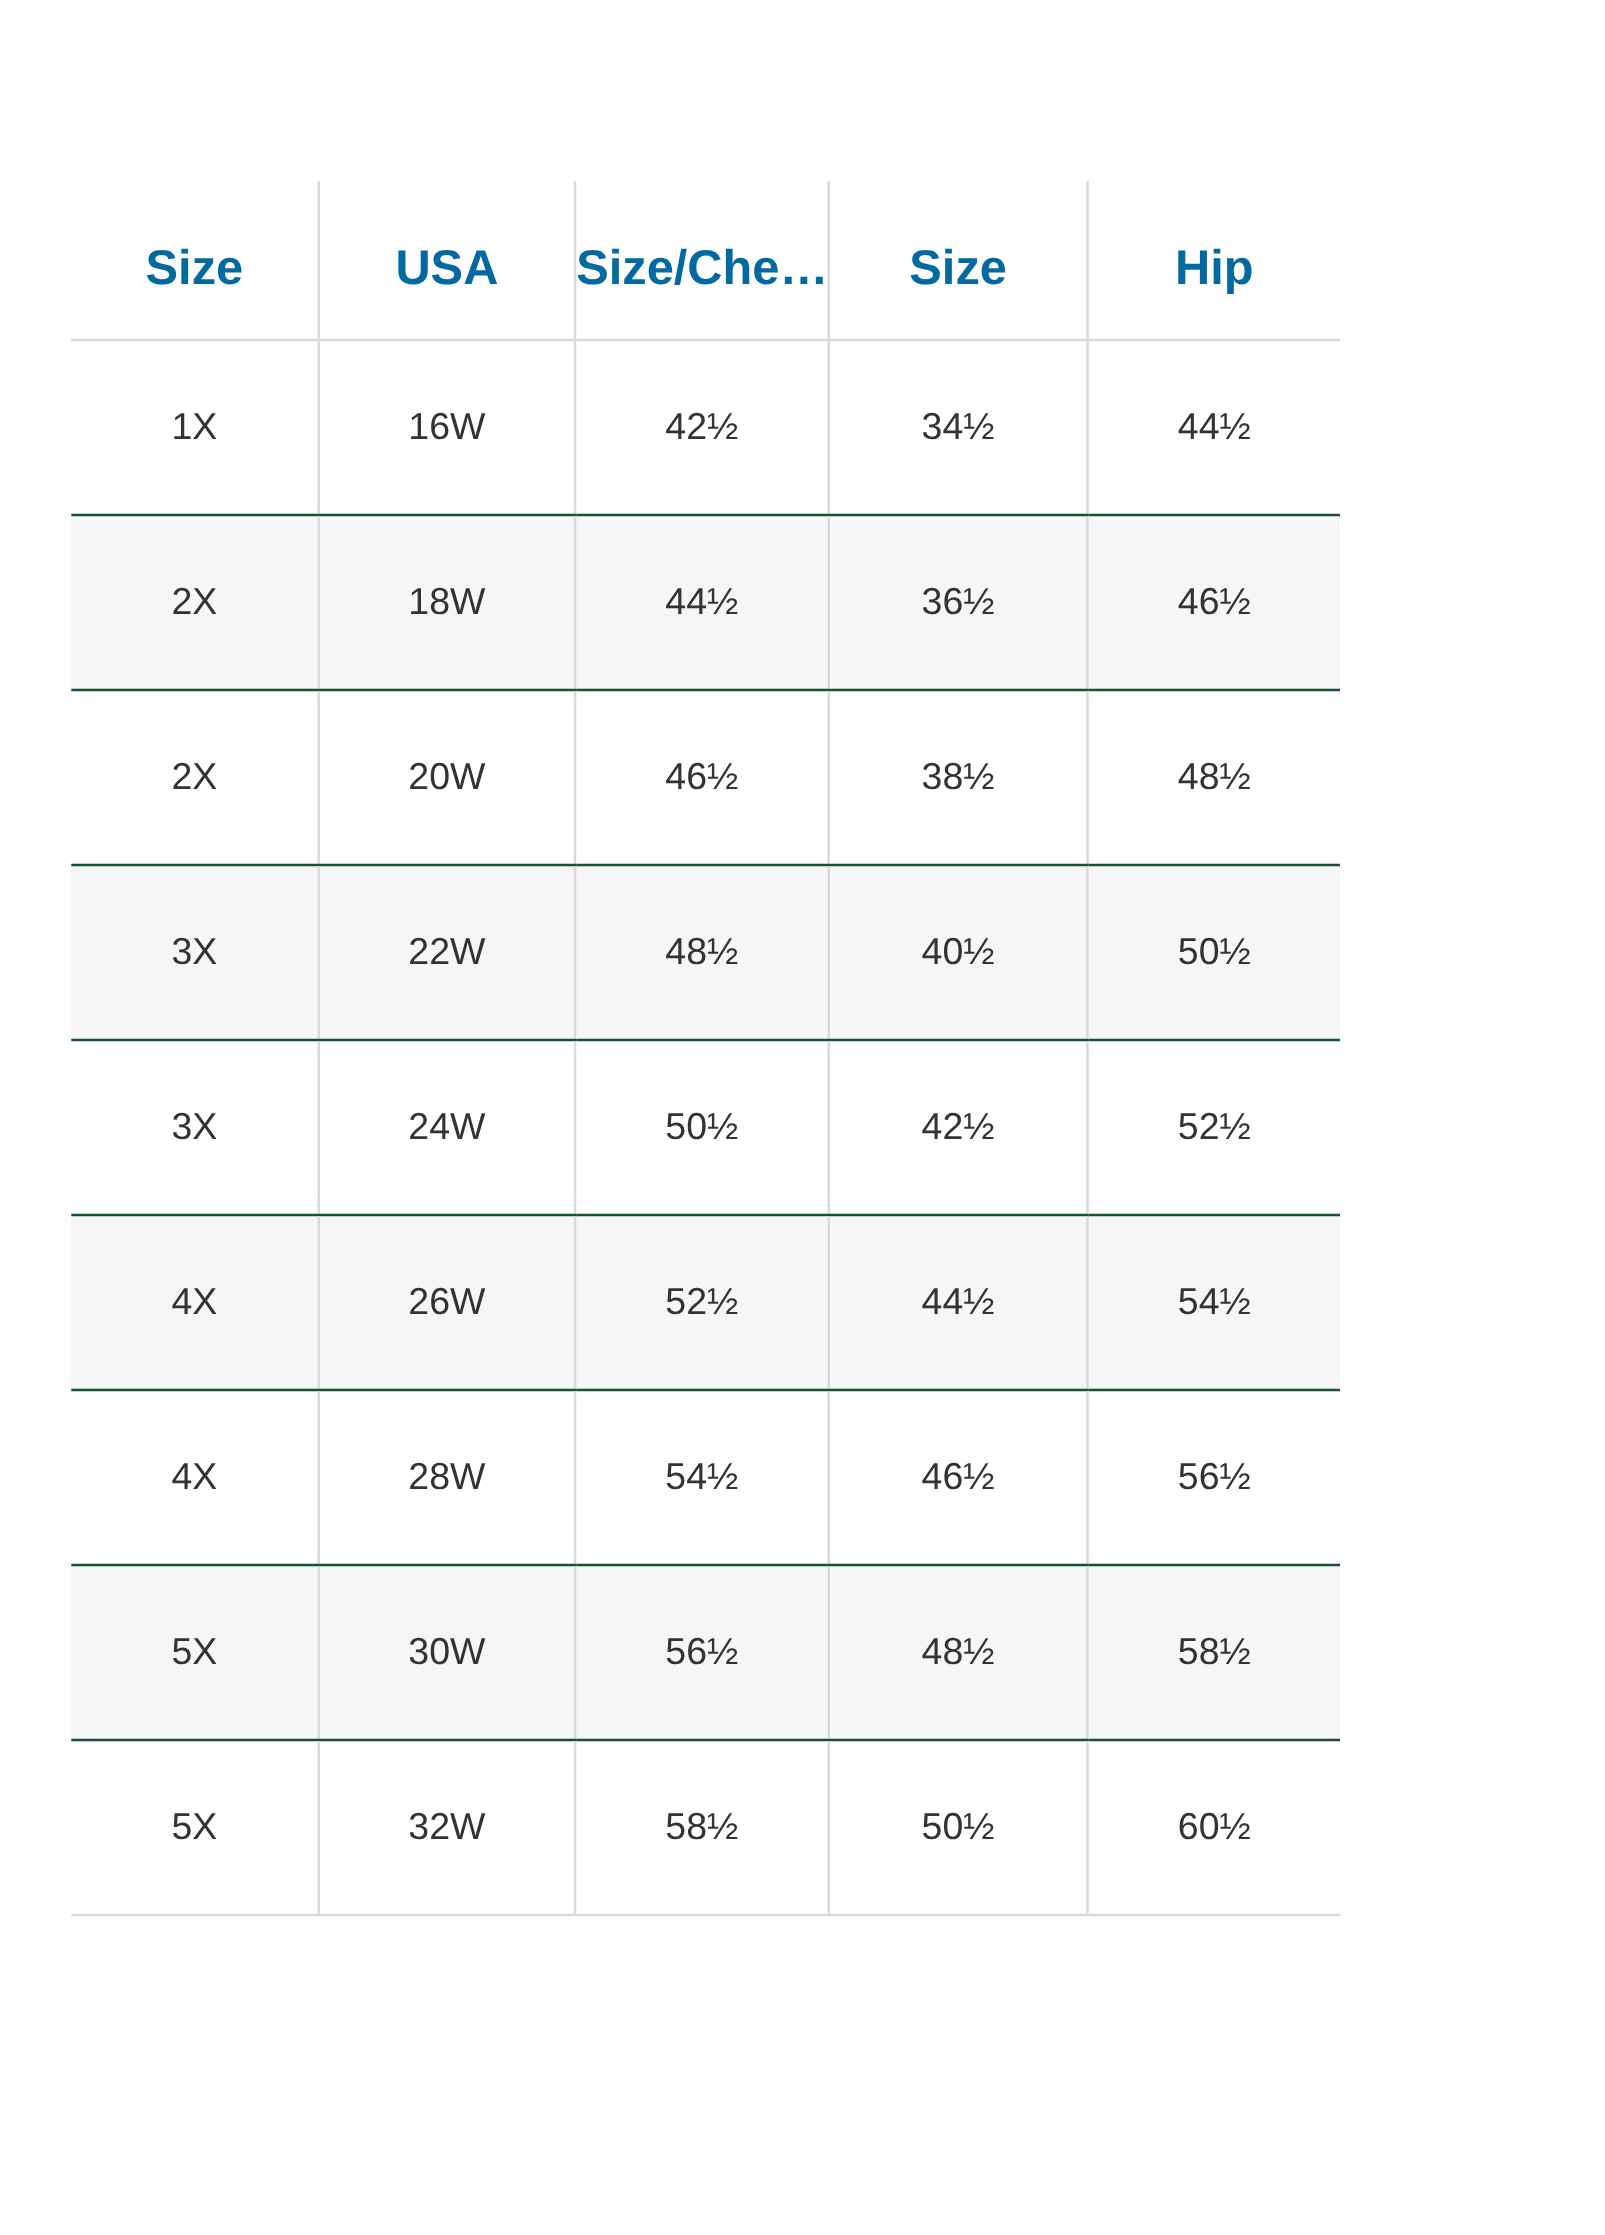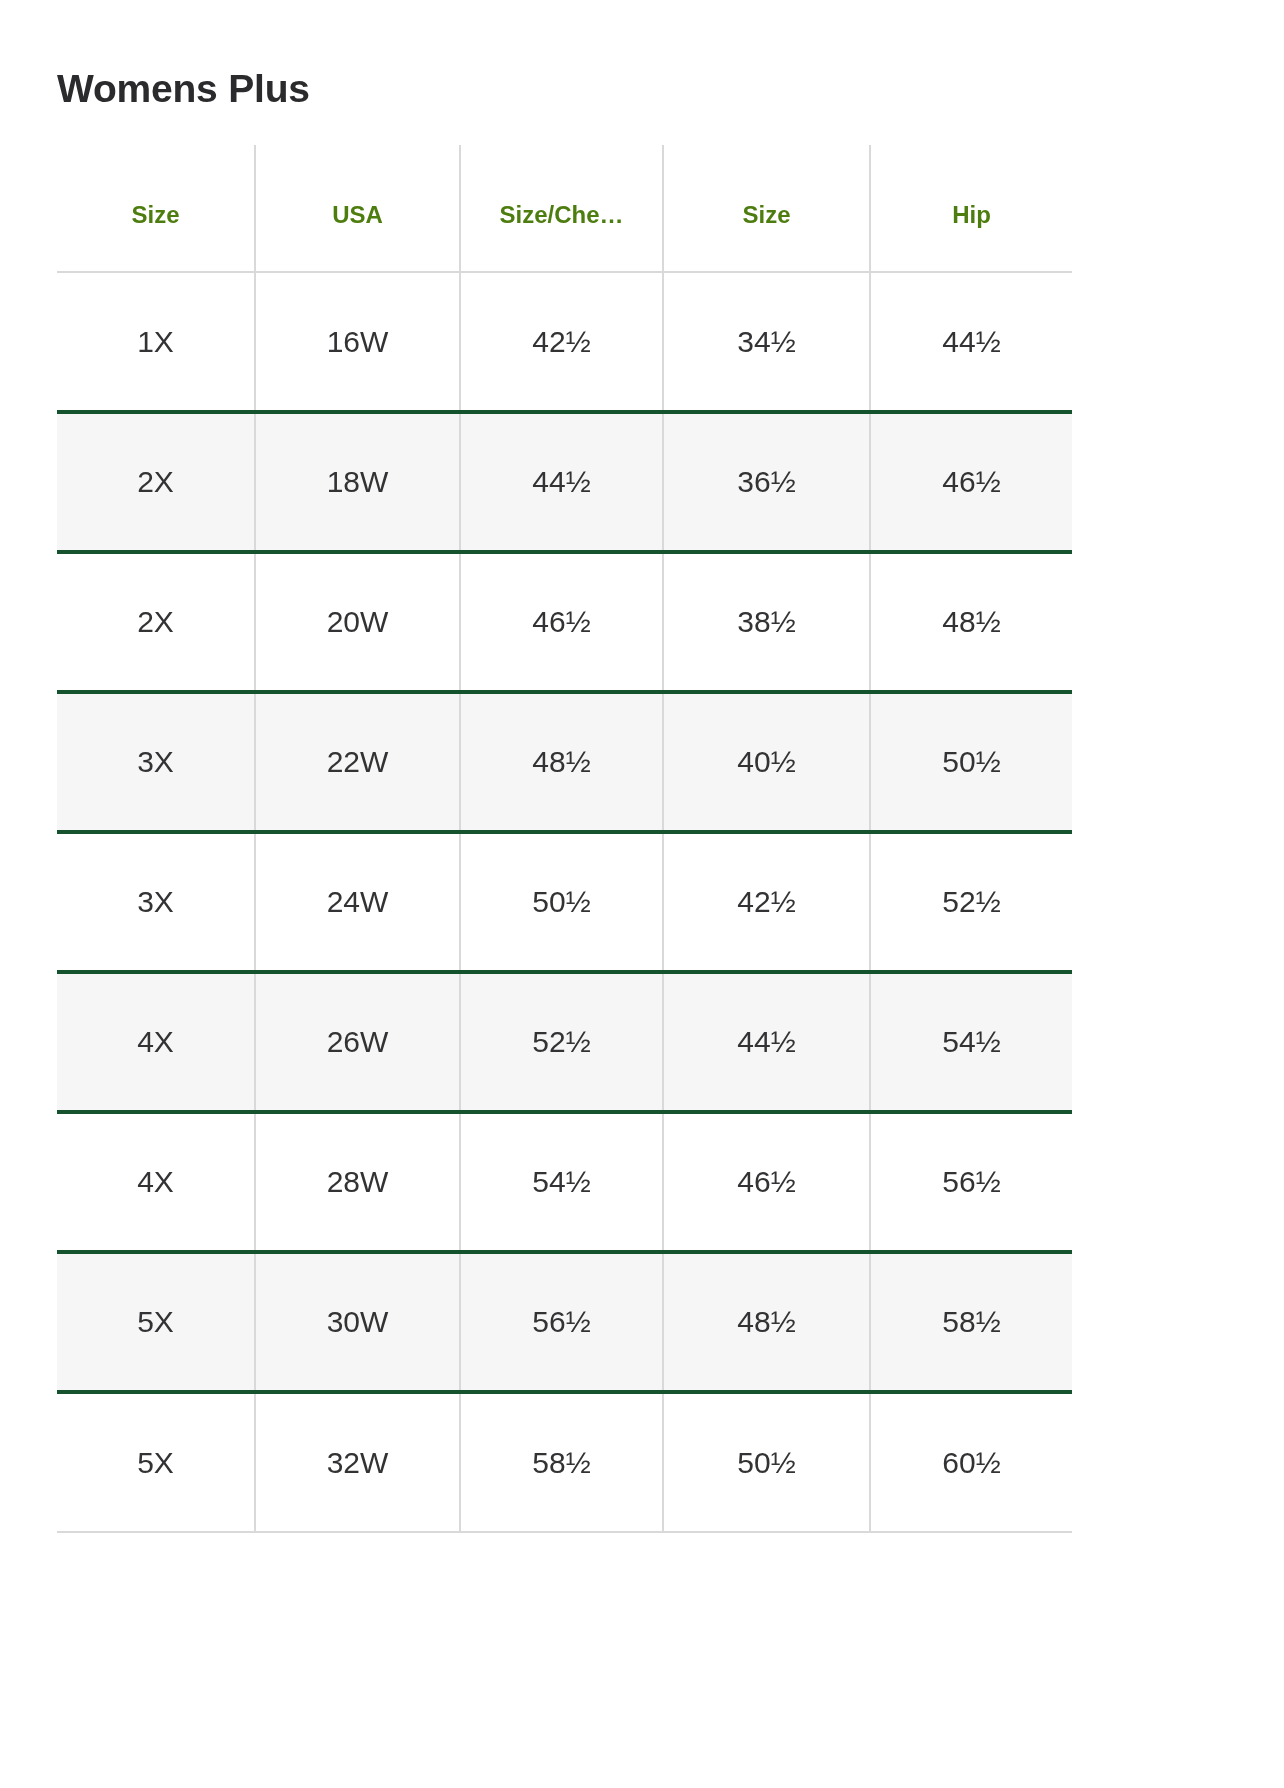--- a/index.html
+++ b/index.html
@@ -51,46 +51,45 @@
     color: #2e2e31;
     overflow: hidden;
     white-space: nowrap;
   }
   table.size-table th:first-child,
   table.size-table td:first-child {
     border-left: none;
   }
   table.size-table thead th {
     height: 127px;
-    font-size: 24px;
+    font-size: 39px;
     font-weight: 700;
-    color: #4d7c0f;
+    color: #0369a1;
     border-bottom: 2px solid #d9d9d9;
     padding-top: 14px;
   }
   table.size-table tbody td {
     height: 140px;
     font-size: 30px;
     font-weight: 400;
     color: #333336;
-    border-bottom: 4px solid #14532d;
+    border-bottom: 2px solid #14532d;
   }
   table.size-table tbody tr.shaded td {
     background: #f6f6f6;
   }
   table.size-table tbody tr:last-child td {
     border-bottom: 2px solid #d9d9d9;
   }
 </style>
 </head>
 <body>
 
 <div class="page">
 
-  <h1 class="page-title">Womens Plus</h1>
 
   <div class="size-table-wrap">
     <table class="size-table">
       <colgroup>
         <col class="c-size">
           <col class="c-usa">
           <col class="c-bust">
           <col class="c-waist">
           <col class="c-hip">
       </colgroup>

